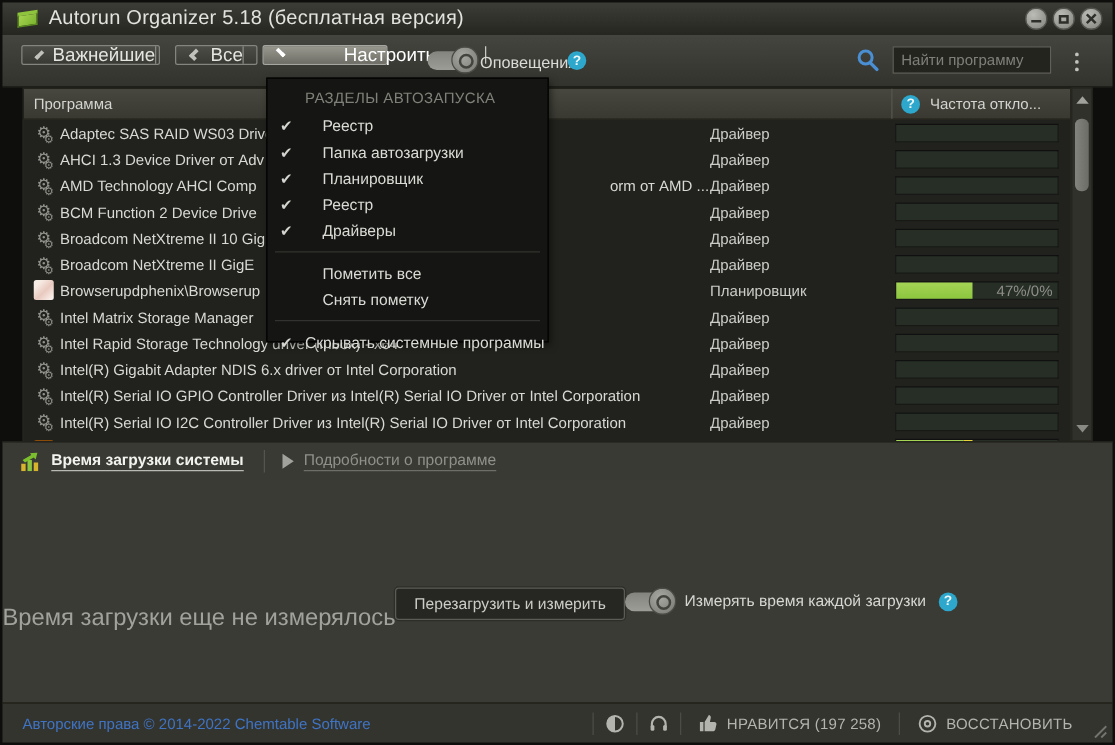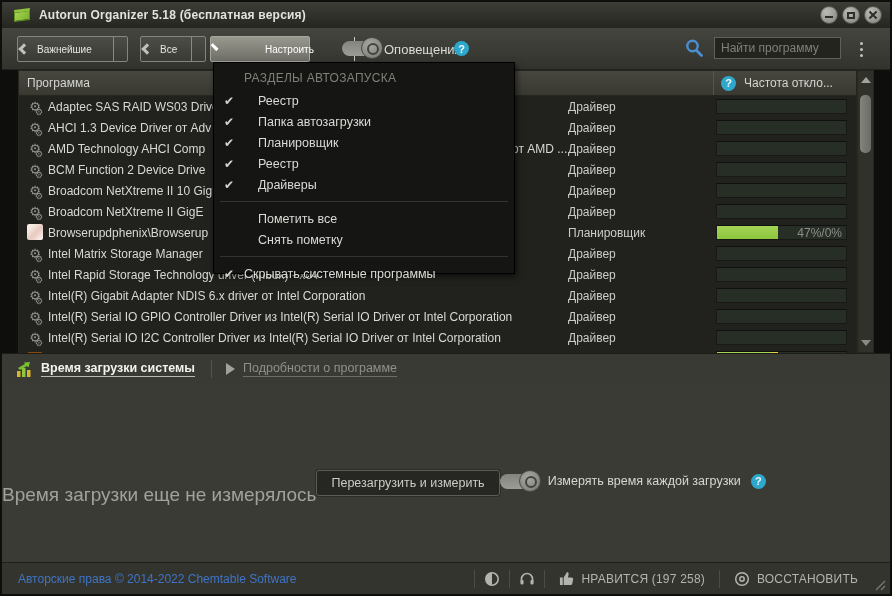--- a/index.html
+++ b/index.html
@@ -5,36 +5,36 @@
   * { box-sizing: border-box; margin: 0; padding: 0; }
   html,body { width:892px; height:596px; overflow:hidden; }
   body { font-family:"Liberation Sans","DejaVu Sans",sans-serif; background:#0e0e0c; }
   .window { position:absolute; inset:0; background:#0e0e0c; }
 
   
   .titlebar { position:absolute; left:2px; right:2px; top:2px; height:26px;
     background:linear-gradient(#3d3d38,#262621); display:flex; align-items:center; }
   .appicon { width:16px; height:12px; margin-left:12px; background:linear-gradient(135deg,#a6d34f,#7ab32f);
     transform:skewY(-8deg); border:1px solid #5d8c20; border-top:3px solid #8fc43d; }
-  .title { color:#e2e2de; font-size:12px; font-weight:bold; margin-left:9px; letter-spacing:.2px; }
+  .title { color:#e2e2de; font-size:16px; font-weight:normal; margin-left:9px; letter-spacing:.2px; }
   .winbtns { margin-left:auto; margin-right:8px; display:flex; gap:4px; }
   .wbtn { width:18px; height:18px; border-radius:50%; background:radial-gradient(circle at 35% 30%,#bcbcb6,#82827c);
     display:flex; align-items:center; justify-content:center; cursor:default; border:1px solid #55554f; }
   .g-min { width:8px; height:2px; background:#2e2e2a; margin-top:4px; }
   .g-max { width:8px; height:7px; border:2px solid #2e2e2a; }
   .g-close { position:relative; width:10px; height:10px; }
   .g-close::before,.g-close::after { content:""; position:absolute; left:4px; top:0; width:2px; height:10px; background:#2e2e2a; }
   .g-close::before { transform:rotate(45deg);} .g-close::after { transform:rotate(-45deg); }
 
   
   .toolbar { position:absolute; left:2px; right:2px; top:28px; height:42px;
     background:linear-gradient(#454540,#33332e); border-bottom:1px solid #22221e; }
-  .tbtn { position:absolute; top:8px; height:26px; display:flex; align-items:center;
+  .tbtn { position:absolute; top:8px; height:16px; display:flex; align-items:center;
     background:linear-gradient(#4d4d48,#3a3a35); border:1px solid #85857f; border-radius:2px;
-    color:#e4e4e0; font-size:10px; padding:0 2px 0 0; }
+    color:#e4e4e0; font-size:15px; padding:0 2px 0 10px; }
   .tbtn .chev { display:inline-block; width:8px; height:8px; border:0 solid #c2c2bc;
     border-width:0 0 3px 3px; transform:rotate(45deg); margin-right:9px; margin-left:2px; }
   .tbtn .chev.down { transform:rotate(-45deg); margin-top:-4px; border-color:#ffffff; }
   .bcap { align-self:stretch; width:12px; border-left:1px solid #8a8a84; margin-left:9px; }
   .tbtn.lit { background:linear-gradient(#98988f,#6e6e66); border-color:#a6a6a0; color:#ffffff; }
   .tbtn.lit .bcap { border-left-color:#c9c9c3; }
   .toggle { position:absolute; width:38px; height:15px; border-radius:8px;
     background:linear-gradient(#84847e,#9d9d97); }
   .toggle .knob { position:absolute; right:-3px; top:-4px; width:22px; height:22px; border-radius:50%;
     background:radial-gradient(circle at 40% 35%,#a8a8a2,#777771); border:1px solid #4b4b46; }
@@ -81,21 +81,21 @@
 
   
   .vscroll { position:absolute; left:857px; top:70px; width:17px; height:283px; background:#31312c; border:1px solid #26261f; }
   .sarrow { position:absolute; left:3px; width:0; height:0; border-left:5px solid transparent; border-right:5px solid transparent; }
   .sarrow.up { top:6px; border-bottom:6px solid #a2a29c; }
   .sarrow.down { bottom:6px; border-top:6px solid #8a8a84; }
   .sthumb { position:absolute; left:2px; width:11px; top:24px; height:58px; border-radius:5px;
     background:linear-gradient(90deg,#84847e,#6c6c66); }
 
   
-  .menu { position:absolute; left:213px; top:62px; width:302px; height:212px; background:#151513;
+  .menu { position:absolute; left:213px; top:62px; width:226px; height:212px; background:#151513;
     border:1px solid #000; box-shadow:2px 3px 6px rgba(0,0,0,.55); z-index:10; color:#dadad6; font-size:12.5px; }
   .mheader { color:#80807a; padding:8px 0 5px 30px; font-size:12px; letter-spacing:.3px; }
   .mitem { position:relative; height:21px; display:flex; align-items:center; }
   .mcheck { position:absolute; left:10px; width:20px; color:#d4d4d0; font-size:12px; font-family:"DejaVu Sans",sans-serif; }
   .mlabel { margin-left:44px; }
   .mitem.sys .mlabel { margin-left:30px; }
   .msep { height:1px; background:#32322e; margin:6px 6px; }
 
   
   .tabsbar { position:absolute; left:2px; right:2px; top:353px; height:31px; background:#3a3a35;

